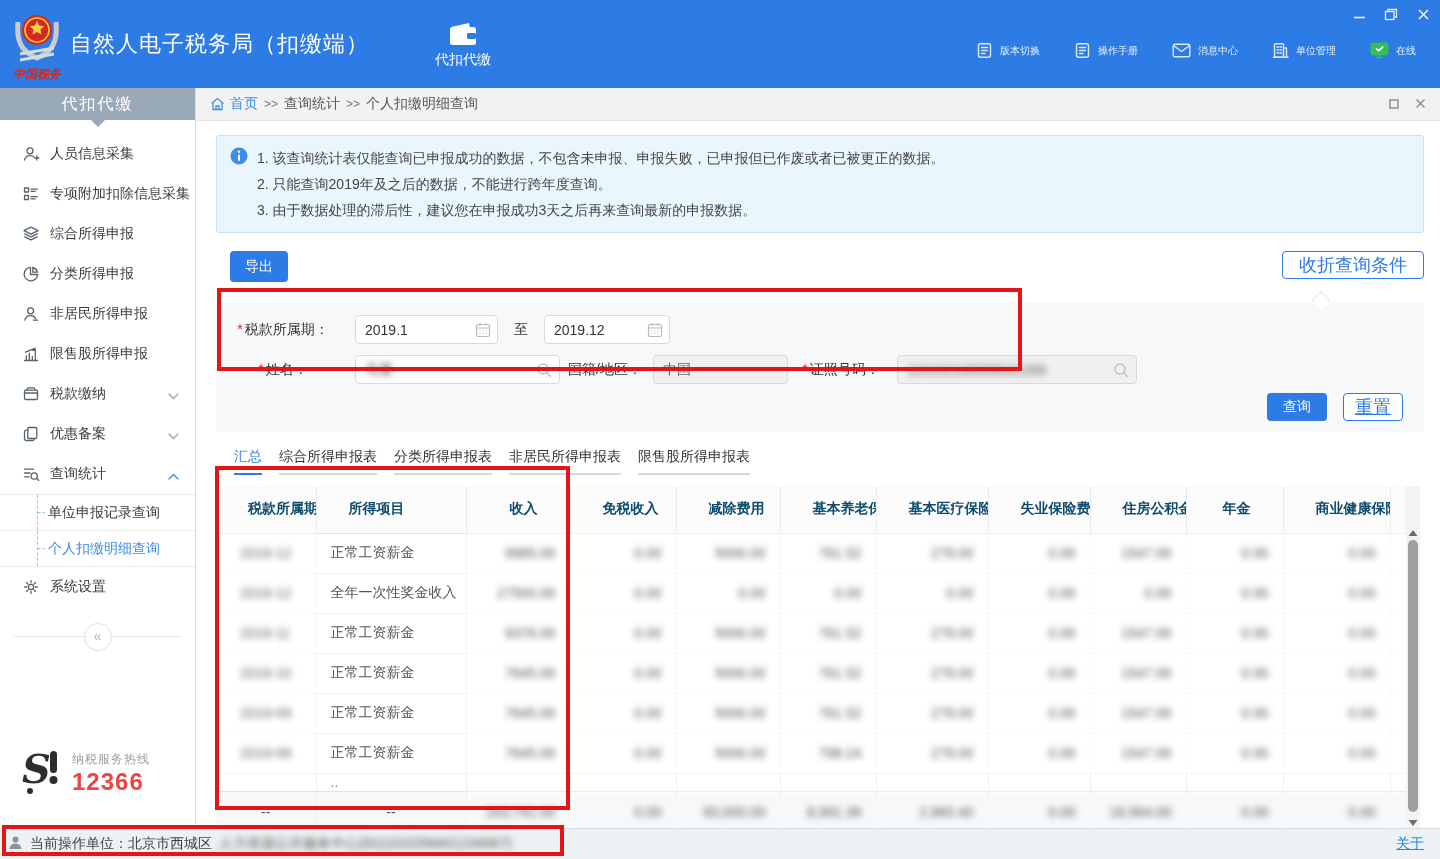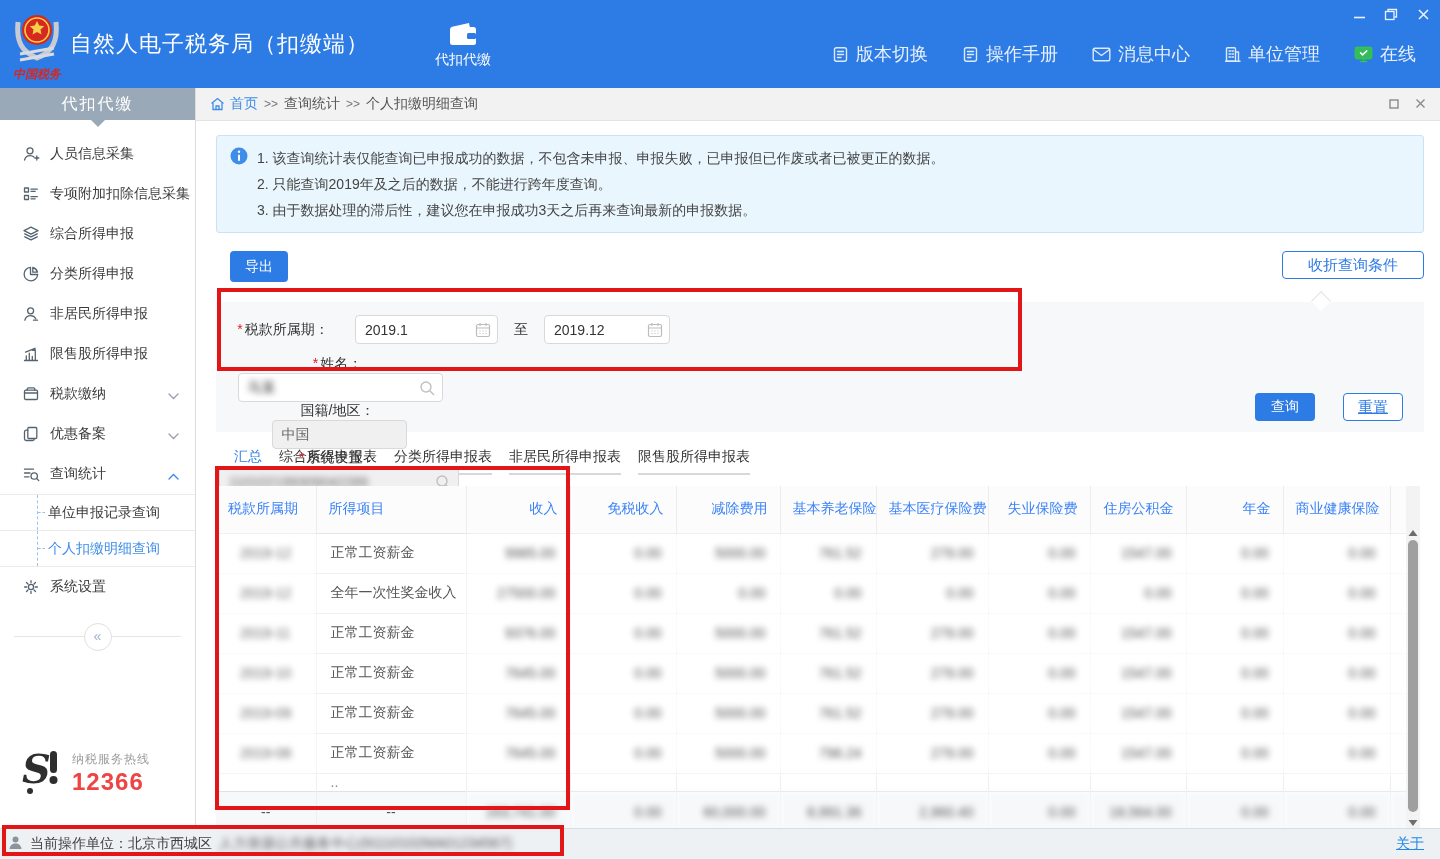--- a/index.html
+++ b/index.html
@@ -8,21 +8,21 @@
   .app { position:relative; width:1440px; height:859px; display:flex; flex-direction:column; overflow:hidden; }
 
   
   .app-header { height:88px; background:#2d7be5; display:flex; align-items:center; position:relative; flex:0 0 auto; }
   .emblem { width:54px; height:76px; margin:4px 0 0 10px; flex:0 0 auto; }
   .app-title { color:#fff; font-size:22px; letter-spacing:1px; margin-left:6px; white-space:nowrap; }
   .module { display:flex; flex-direction:column; align-items:center; margin-left:66px; cursor:pointer; }
   .module-ico svg { display:block; }
   .module-label { color:#fff; font-size:14px; margin-top:3px; }
   .h-links { position:absolute; right:24px; top:42px; display:flex; align-items:center; gap:34px; }
-  .h-link { display:flex; align-items:center; gap:7px; color:#e7f0fd; font-size:18px; cursor:pointer; white-space:nowrap;font-family:Liberation Mono, monospace; }
+  .h-link { display:flex; align-items:center; gap:7px; color:#e7f0fd; font-size:10px; cursor:pointer; white-space:nowrap;font-family:Liberation Mono, monospace; }
   .h-link svg { display:block; }
   .win-controls { position:absolute; top:6px; right:8px; display:flex; gap:14px; }
   .win-btn { width:18px; height:16px; display:flex; align-items:center; justify-content:center; cursor:pointer; }
 
   
   .app-body { flex:1; display:flex; min-height:0; }
   .sidebar { width:196px; background:#fff; border-right:1px solid #dcdcdc; display:flex; flex-direction:column; position:relative; }
   .sb-header { height:32px; background:#9aa9b7; color:#fff; font-size:16px; text-align:center; line-height:32px; letter-spacing:2px; position:relative; }
   .sb-header:after { content:""; position:absolute; left:50%; bottom:-7px; margin-left:-8px; border:8px solid transparent; border-top:8px solid #9aa9b7; border-bottom:none; }
   .sb-menu { margin-top:14px; }
@@ -51,48 +51,48 @@
   .crumb-controls span { cursor:pointer; line-height:1; }
 
   .content { flex:1; position:relative; background:#fff; overflow:hidden; }
 
   .notice { margin:14px 16px 0 20px; background:#eaf6fe; border:1px solid #c8e3f8; border-radius:3px; padding:9px 14px 9px 40px; position:relative; }
   .notice .info-ico { position:absolute; left:13px; top:11px; }
   .notice-line { line-height:26px; color:#454545; }
 
   .toolbar { margin:18px 16px 0 20px; display:flex; justify-content:space-between; align-items:flex-start; padding-left:14px; }
   .btn-primary { background:#2d7be5; color:#fff; border:none; border-radius:4px; font-size:14px; cursor:pointer; font-family:Liberation Serif, serif; }
-  .btn-outline { background:#fff; color:#2d7be5; border:1px solid #2d7be5; border-radius:4px; font-size:15px; cursor:pointer; font-family:inherit; }
+  .btn-outline { background:#fff; color:#2d7be5; border:1px solid #2d7be5; border-radius:4px; font-size:18px; cursor:pointer; font-family:inherit; }
   .btn-export { width:58px; height:31px; }
   .btn-collapse-q { width:142px; height:28px; }
 
   .panel { margin:20px 16px 0 20px; height:130px; background:#f6f8fa; position:relative; }
   .panel .notch { position:absolute; top:-8px; right:96px; width:14px; height:14px; background:#fff; border-left:1px solid #dfe3e8; border-top:1px solid #dfe3e8; transform:rotate(45deg); }
   .f-row { position:absolute; left:0; display:flex; align-items:center; }
-  .f-row1 { top:13px; } .f-row2 { top:53px;flex-direction:column; }
+  .f-row1 { top:13px; } .f-row2 { top:53px; }
   .f-label { text-align:center; color:#333; white-space:nowrap; }
   .req { color:#e02020; margin-right:2px; }
   .inp { position:relative; background:#fff; border:1px solid #d9d9d9; border-radius:4px; height:29px; }
   .inp input { width:100%; height:100%; border:none; outline:none; background:transparent; font:inherit; color:#333; padding:0 26px 0 9px; }
   .inp.disabled { background:#f0f0f0; }
   .inp.disabled input { color:#666; }
   .inp .cal-ico, .inp .mag-ico { position:absolute; right:6px; top:6px; }
   .masked input { filter:blur(3px); }
-  .f-buttons { position:absolute; right:21px; bottom:11px; display:flex; gap:28px; }
+  .f-buttons { position:absolute; right:21px; bottom:11px; display:flex; gap:16px; }
   .btn-search { width:60px; height:28px; }
   .btn-reset { width:60px; height:28px; color:#2d7be5; text-decoration:underline; }
 
   .tabs { margin:16px 16px 0 20px; padding-left:18px; display:flex; gap:17px; }
   .tab { padding-bottom:7px; border-bottom:2px solid #d8d8d8; cursor:pointer; color:#333; white-space:nowrap; }
   .tab.active { color:#2d7be5; border-bottom-color:#2d7be5; }
 
   .table-zone { margin:11px 0 0 20px; position:relative; width:1204px; }
   .table-wrap { width:1190px; height:346px; overflow:hidden; }
   table.grid { border-collapse:collapse; table-layout:fixed; }
-  .grid th { font-weight:normal; color:#3b82f6; height:47px; background:#fcfcfc; border-bottom:1px solid #e4e4e4; border-right:1px solid #ececec; padding:0 12px; white-space:nowrap; overflow:hidden; }
+  .grid th { font-weight:bold; color:#0c4a6e; height:47px; background:#fcfcfc; border-bottom:1px solid #e4e4e4; border-right:1px solid #ececec; padding:0 32px; white-space:nowrap; overflow:hidden; }
   .grid td { height:40px; border-bottom:1px solid #efefef; border-right:1px solid #efefef; padding:0 14px; color:#555; white-space:nowrap; overflow:hidden; background:#fff; }
   .grid .al { text-align:left; } .grid .ar { text-align:right; }
   .grid td.period { padding-left:24px; color:#666; }
   .grid tr.ellipsis td { height:18px; border-bottom:none; color:#888; }
   .grid tr.summary td { height:41px; background:#f6f8fa; border-top:1px solid #e2e2e2; color:#555; }
   .grid td.c { text-align:center; }
   .bl { filter:blur(3px); }
 
   .vscroll { position:absolute; left:1190px; top:0; width:14px; height:346px; background:#f3f3f3; }
   .vs-up { position:absolute; top:38px; left:2px; } .vs-down { position:absolute; bottom:2px; left:2px; }
@@ -436,21 +436,21 @@
                 <svg width="17" height="17" viewBox="0 0 17 17" fill="none" stroke="#c0c0c0" stroke-width="1.4">
                     <circle cx="7" cy="7" r="5"></circle>
                     <path d="M10.8 10.8L15 15"></path>
                   </svg>
               </span>
             </span>
             <span class="f-label" style="width:90px">国籍/地区：</span>
             <span class="inp disabled" style="width:135px; margin-left:3px">
               <input readonly="" value="中国" style="">
             </span>
-            <span class="f-label" style="width:106px"><span class="req">*</span><span>系统设置：</span></span>
+            <span class="f-label" style="width:106px"><span class="req">*</span><span>证照号码：</span></span>
             <span class="inp disabled masked" style="width:240px; margin-left:3px">
               <input readonly="" value="110102199309042289" style="">
               <span class="mag-ico" style="filter:none">
                 <svg width="17" height="17" viewBox="0 0 17 17" fill="none" stroke="#c0c0c0" stroke-width="1.4">
                     <circle cx="7" cy="7" r="5"></circle>
                     <path d="M10.8 10.8L15 15"></path>
                   </svg>
               </span>
             </span>
           </div>

